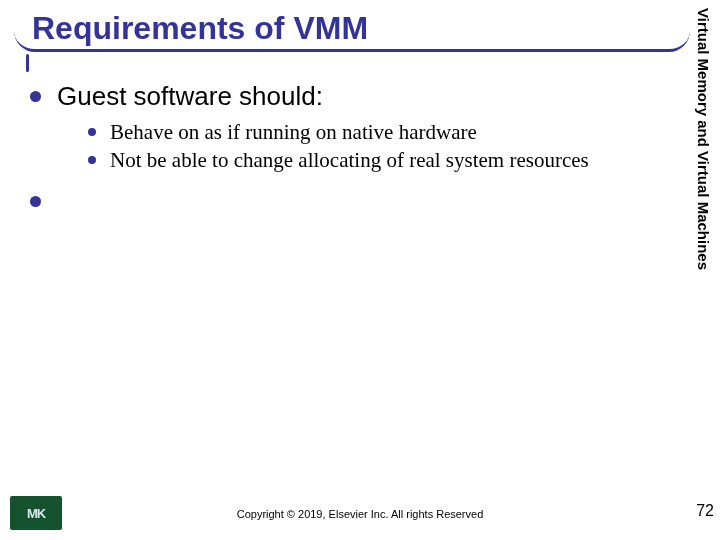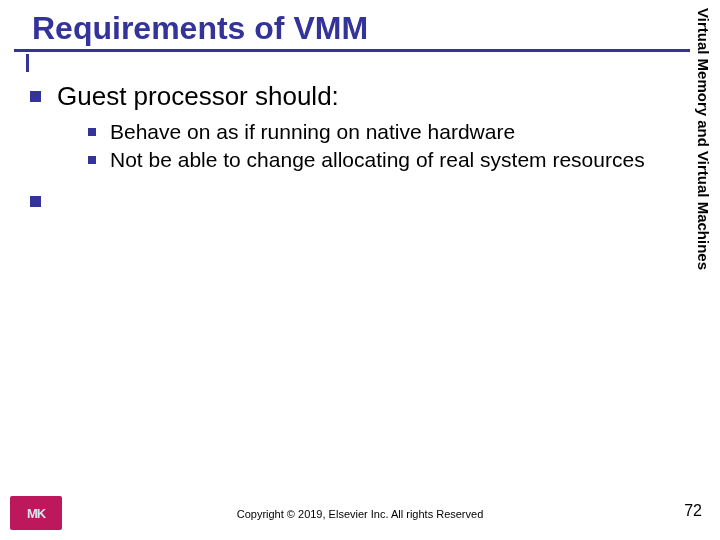--- a/index.html
+++ b/index.html
@@ -1,15 +1,15 @@
 <!DOCTYPE html>
 <html><head>
 <meta charset="utf-8">
 <style>
-  * { margin: 0; padding: 0; box-sizing: border-box; }
+  * { margin: 0; padding: 0; box-sizing: border-box; border-radius: 30px; }
   html, body { width: 720px; height: 540px; font-family: Arial, Helvetica, sans-serif; background: #fff; }
   .slide { position: relative; width: 720px; height: 540px; background: #fff; }
 
   .title-wrap { position: absolute; top: 10px; left: 0; right: 0; }
   .title-underline { border-bottom: 3px solid #333399; margin-left: 14px; margin-right: 30px; }
   .title-text { font-size: 32px; font-weight: bold; color: #333399; padding-left: 18px; padding-bottom: 2px; }
   .title-tick { position: absolute; left: 26px; top: 44px; width: 3px; height: 18px; background: #333399; }
 
   .sidebar-label {
     position: absolute;
@@ -26,27 +26,27 @@
   .content { position: absolute; top: 80px; left: 30px; right: 50px; }
   ul { list-style: none; }
   .lvl1 > li { margin-bottom: 12px; }
   .lvl1 > li > .row { display: flex; align-items: flex-start; }
   .lvl1 .b1 { width: 11px; height: 11px; background: #333399; margin-top: 11px; margin-right: 16px; flex-shrink:0; }
   .lvl1 .t1 { font-size: 26px; color: #000; line-height: 1.25; }
 
   .lvl2 { margin-left: 58px; margin-top: 6px; margin-bottom: 10px; }
   .lvl2 > li { display: flex; align-items: flex-start; margin-bottom: 2px; }
   .lvl2 .b2 { width: 8px; height: 8px; background: #333399; margin-top: 9px; margin-right: 14px; flex-shrink:0; }
-  .lvl2 .t2 { font-size: 21px; color: #000; line-height: 1.25; }
+  .lvl2 .t2 { font-size: 21px; color: #000; line-height: 1.25; font-family: Liberation Serif, serif; }
 
   .footer { position: absolute; bottom: 8px; left: 0; right: 0; }
-  .logo { position: absolute; left: 10px; bottom: 2px; width: 52px; height: 34px; background: #be185d; border-radius: 2px; display:flex; align-items:center; justify-content:center; }
+  .logo { position: absolute; left: 10px; bottom: 2px; width: 52px; height: 34px; background: #14532d; border-radius: 2px; display:flex; align-items:center; justify-content:center; }
   .logo-inner { color: #d9e6ef; font-size: 13px; font-weight: bold; letter-spacing: -1px; }
   .copyright { position: absolute; left: 0; right: 0; bottom: 12px; text-align: center; font-size: 11px; font-weight: normal; color: #000; }
-  .pagenum { position: absolute; right: 18px; bottom: 12px; font-size: 16px; color: #000; margin-left: 15px; }
+  .pagenum { position: absolute; right: 6px; bottom: 12px; font-size: 16px; color: #000; margin-left: 15px; }
 </style>
 </head>
 <body>
 
 <div class="slide">
 
   <div class="title-wrap">
     <div class="title-underline">
       <div class="title-text">Requirements of VMM</div>
     </div>
@@ -54,21 +54,21 @@
   </div>
 
   <div class="sidebar-label">Virtual Memory and Virtual Machines</div>
 
   <div class="content">
     <ul class="lvl1">
 
       <li>
         <div class="row">
           <div class="b1"></div>
-          <div class="t1">Guest processor should:</div>
+          <div class="t1">Guest software should:</div>
         </div>
         <ul class="lvl2">
           <li>
             <div class="b2"></div>
             <div class="t2">Behave on as if running on native hardware</div>
           </li>
           <li>
             <div class="b2"></div>
             <div class="t2">Not be able to change allocating of real system resources</div>
           </li>

